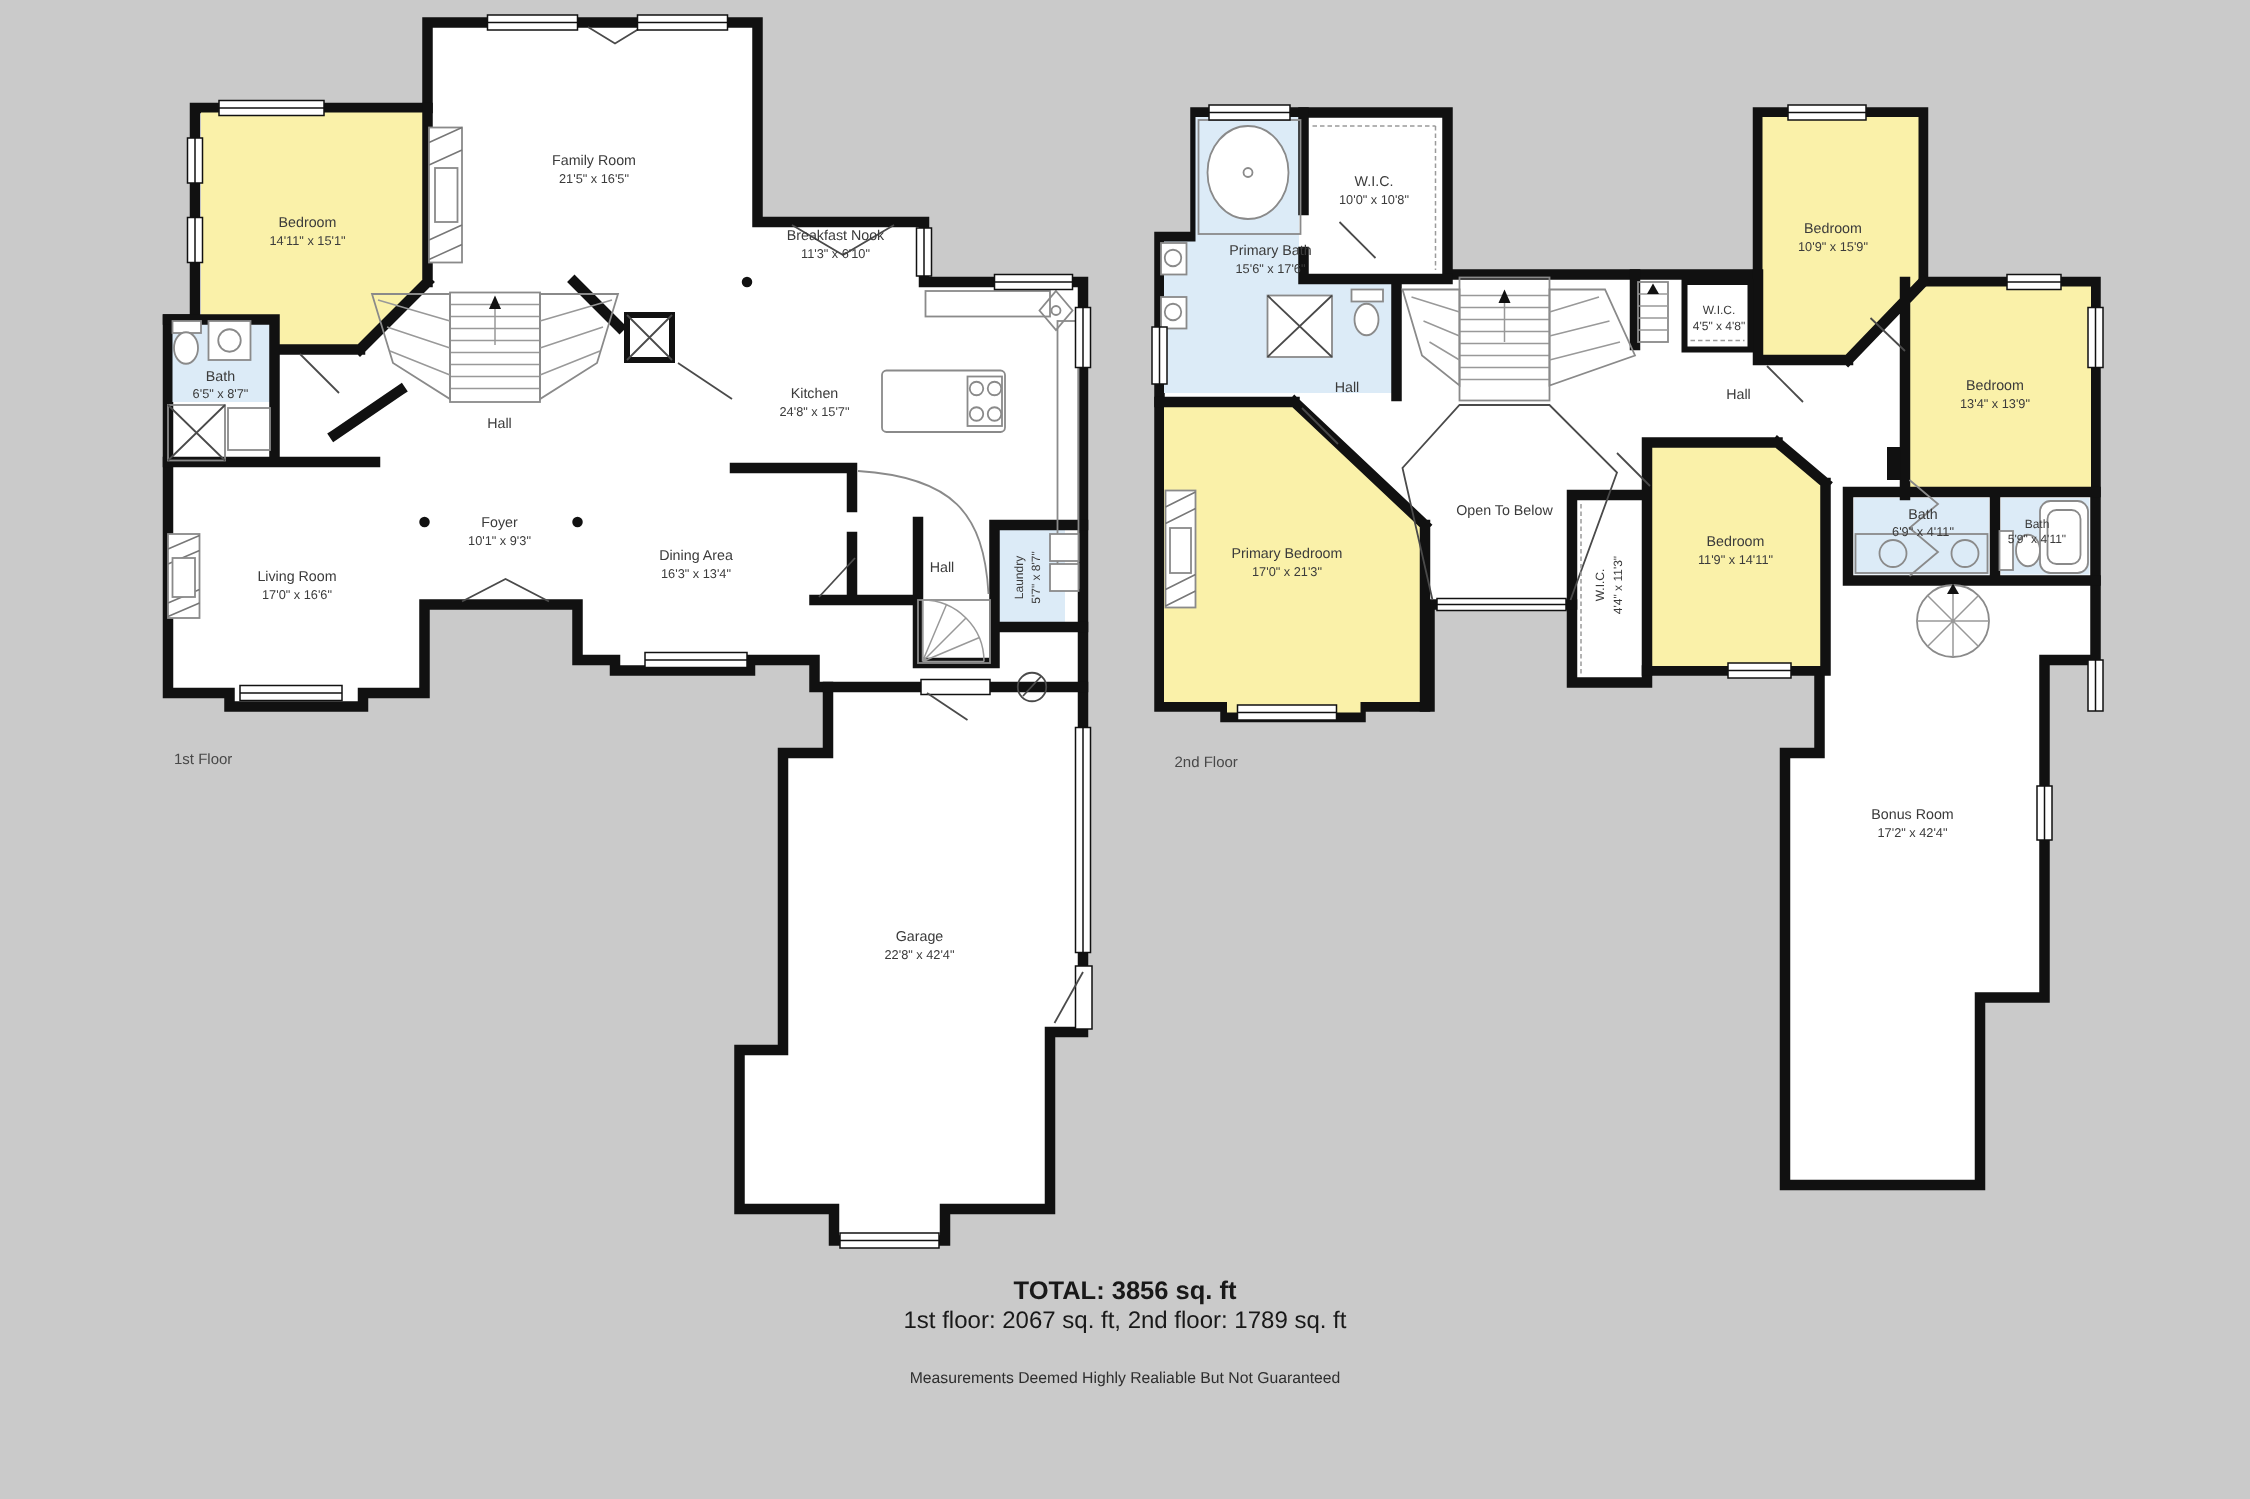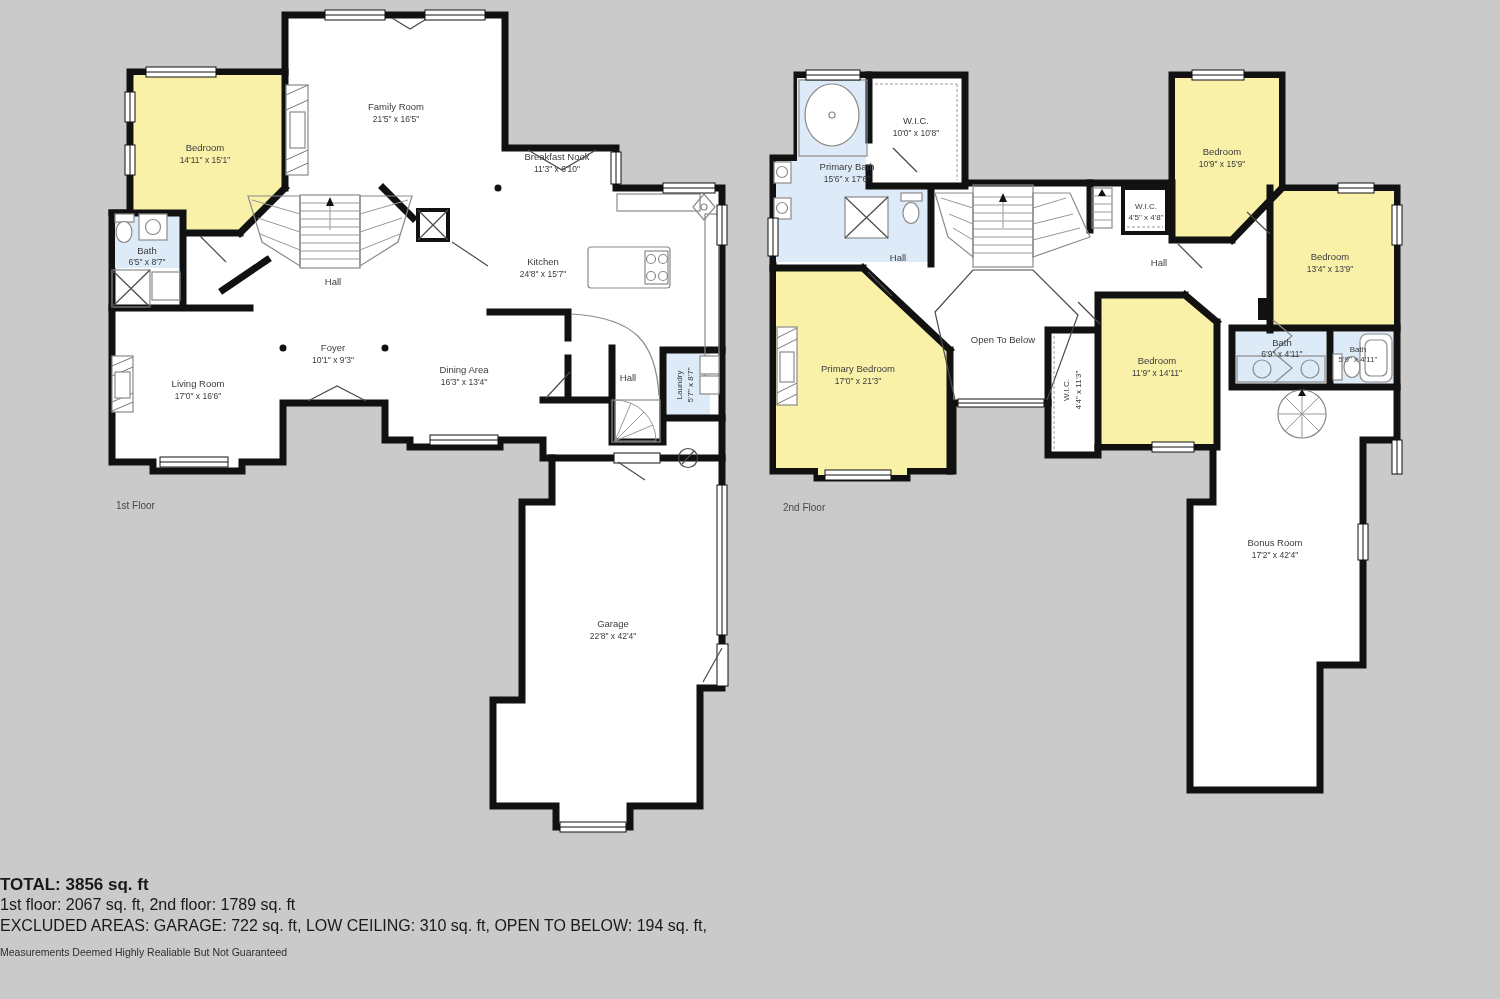--- a/index.html
+++ b/index.html
@@ -16,24 +16,24 @@
   .tread{stroke:#999999;stroke-width:1;fill:none;}
   .dash{stroke:#9a9a9a;stroke-width:1;fill:none;stroke-dasharray:3 2;}
   .win{fill:#ffffff;stroke:#111111;stroke-width:1;}
   .winline{stroke:#111111;stroke-width:1;}
   .hatch{stroke:#777777;stroke-width:1;fill:none;}
   .rname{font-family:"Liberation Sans",sans-serif;font-size:9.5px;fill:#3b3b3b;text-anchor:middle;}
   .rdims{font-family:"Liberation Sans",sans-serif;font-size:8.5px;fill:#3b3b3b;text-anchor:middle;}
   .rsmall{font-size:8px;}
   .flabel{font-family:"Liberation Sans",sans-serif;font-size:10px;fill:#484848;text-anchor:start;}
   
-  #summary{position:absolute;left:0;right:0;top:874px;text-align:left;color:#191919;}
+  #summary{position:absolute;left:0;right:0;top:850px;text-align:center;color:#191919;}
   #summary .sum-total{font-size:17px;font-weight:bold;line-height:1.25;}
   #summary .sum-line{font-size:16px;line-height:1.3;}
-  #summary .sum-disc{font-size:10.5px;margin-top:9px;color:#2e2e2e;}
+  #summary .sum-disc{font-size:10.5px;margin-top:21px;color:#2e2e2e;}
 </style>
 </head>
 <body>
 
 <div id="canvas">
 <svg width="1500" height="999" viewBox="0 0 1500 999">
 
   <g>
 
     <path class="plate" d="M130,72 H285 V15 H505 V148 H616 V188 H722 V688 H700 V806 H630 V827 H556 V806 H493 V700 H522 V502 H552 V458 H543 V440 H500 V447 H410 V440 H385 V403 H283 V462 H242 V471 H153 V462 H112 V213 H130 Z"></path>
@@ -337,16 +337,15 @@
       <text class="rname" x="1275" y="546">Bonus Room</text>
       <text class="rdims" x="1275" y="558">17'2" x 42'4"</text>
       <text class="flabel" x="783" y="511">2nd Floor</text>
     </g>
   </g>
 </svg>
 
 <div id="summary">
   <div class="sum-total">TOTAL: 3856 sq. ft</div>
   <div class="sum-line">1st floor: 2067 sq. ft, 2nd floor: 1789 sq. ft</div>
-  <div class="sum-line">EXCLUDED AREAS: GARAGE: 722 sq. ft, LOW CEILING: 310 sq. ft, OPEN TO BELOW: 194 sq. ft,</div>
   <div class="sum-disc">Measurements Deemed Highly Realiable But Not Guaranteed</div>
 </div>
 </div>
 
 </body></html>

